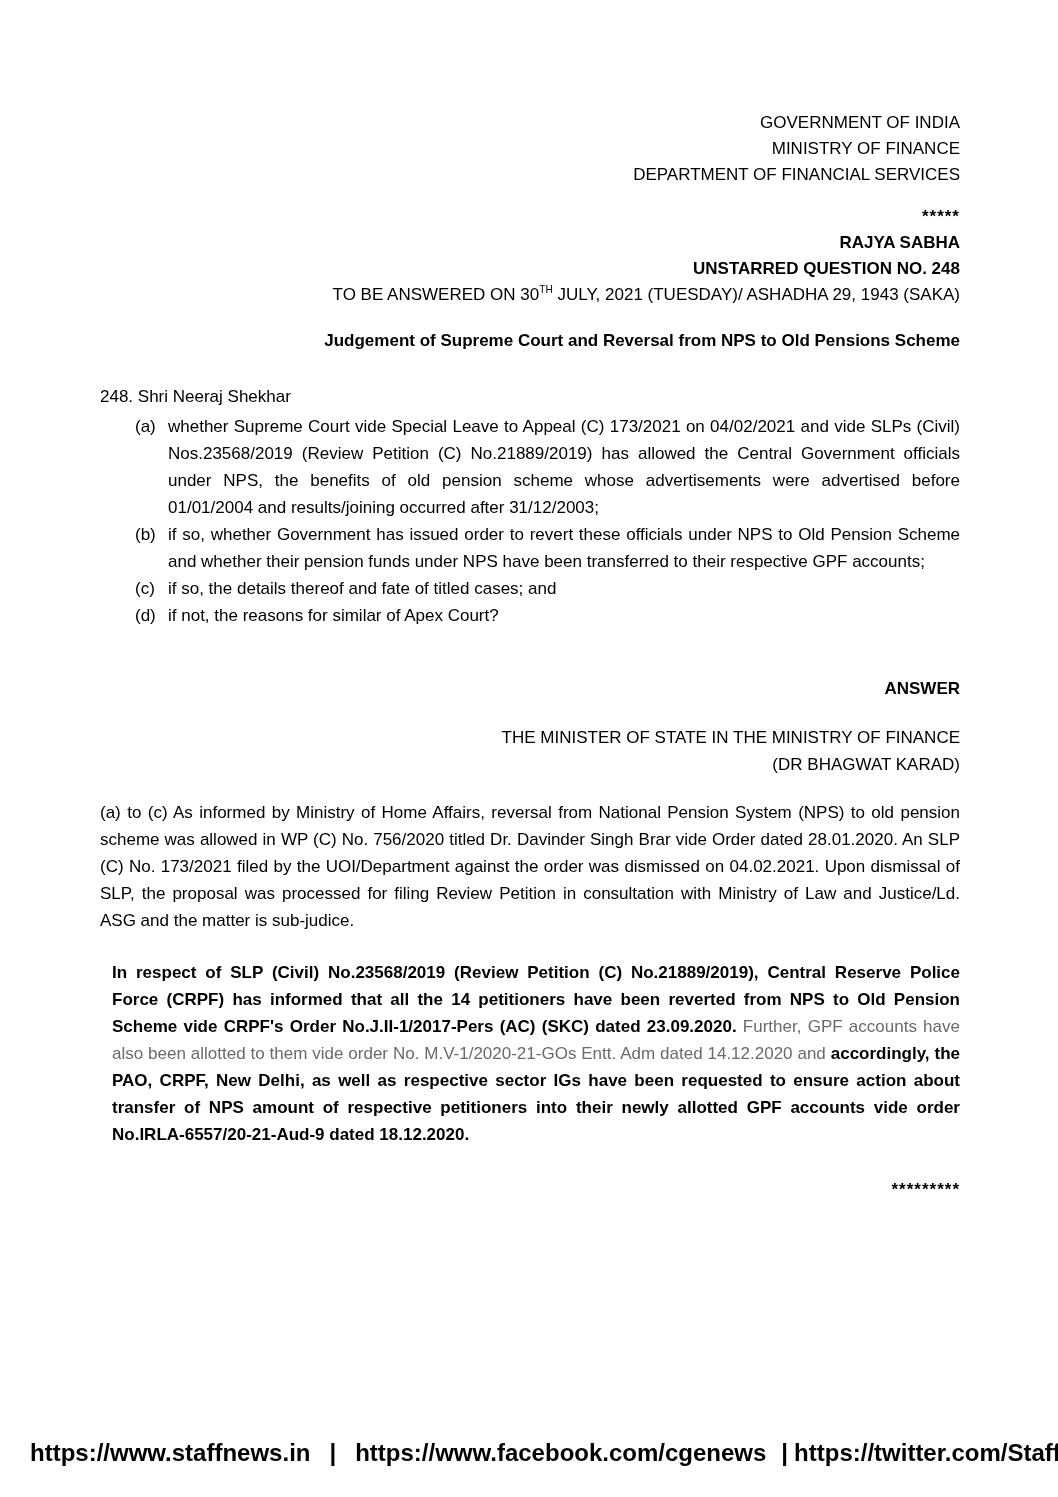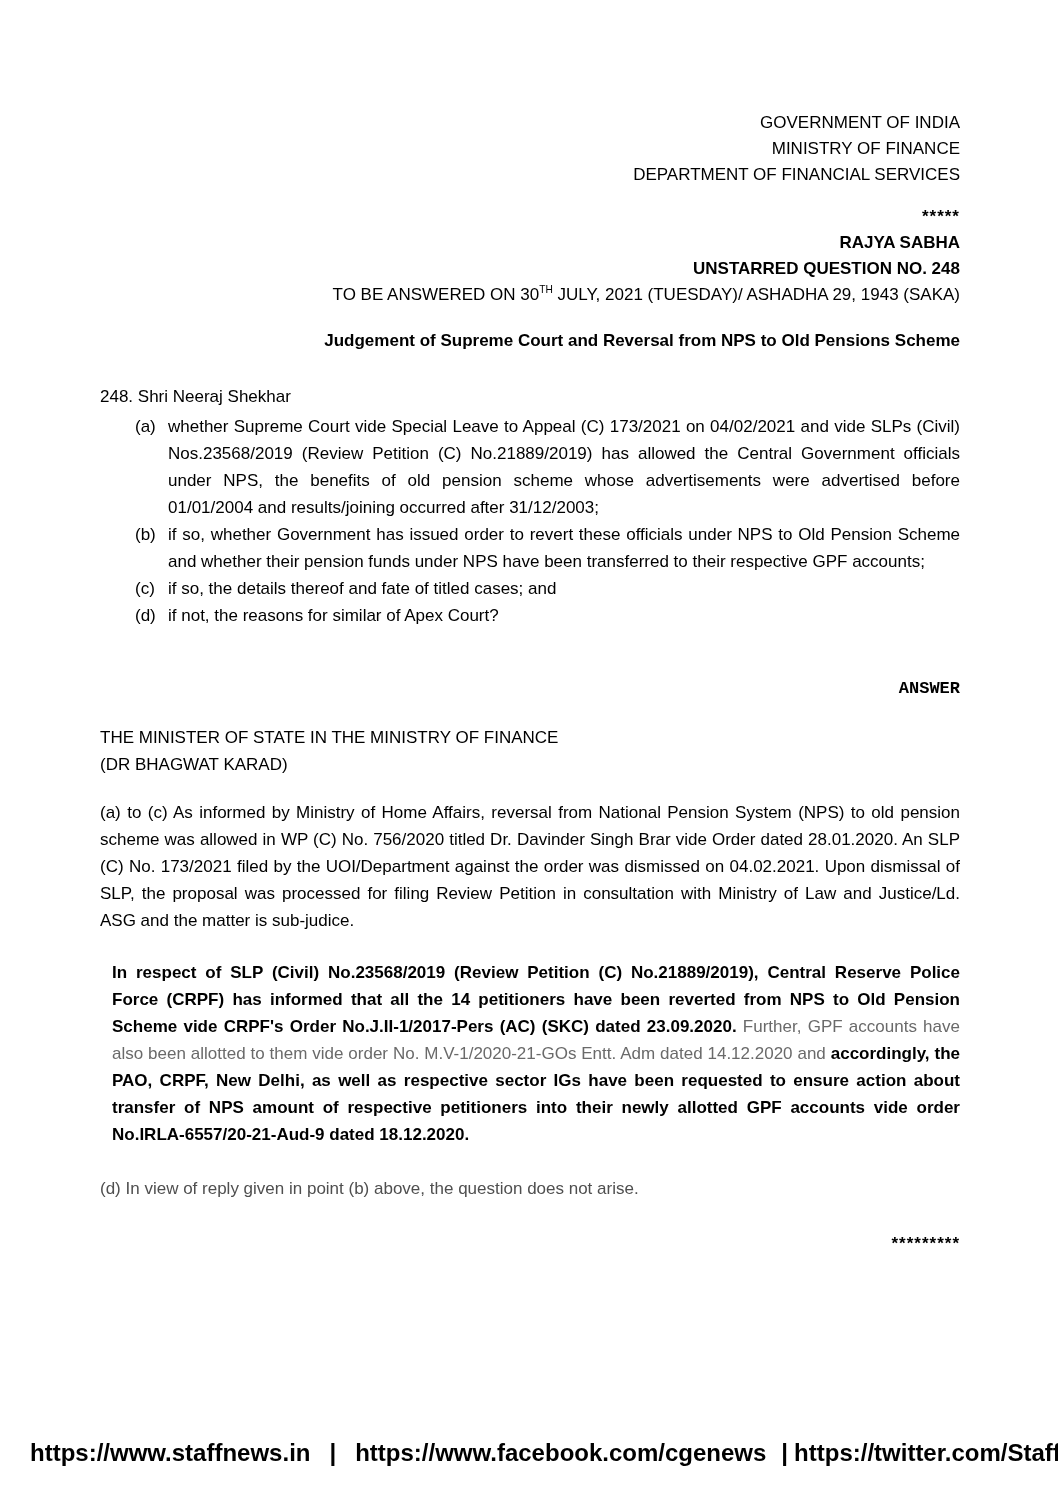--- a/index.html
+++ b/index.html
@@ -51,23 +51,22 @@
     flex: none;
     width: 33px;
   }
   .q-text {
     flex: 1;
     text-align: justify;
   }
   .answer-heading {
     margin-top: 46px;
     font-weight: 700;
-    font-family: Liberation Mono, monospace;
   }
-  .minister-block { margin-top: 22px; }
+  .minister-block { margin-top: 22px; text-align: right; }
   .para {
     text-align: justify;
   }
   .p1 { margin-top: 21px; }
   .p2 { margin-top: 25px; margin-left: 12px; }
   .seg-bold { font-weight: 700; }
   .seg-muted {
     font-weight: 400;
     color: #6a6a6a;
   }
@@ -143,21 +142,20 @@
 
   <div class="body-txt minister-block">
     <div>THE MINISTER OF STATE IN THE MINISTRY OF FINANCE</div>
     <div>(DR BHAGWAT KARAD)</div>
   </div>
 
   <div class="body-txt para p1">(a) to (c) As informed by Ministry of Home Affairs, reversal from National Pension System (NPS) to old pension scheme was allowed in WP (C) No. 756/2020 titled Dr. Davinder Singh Brar vide Order dated 28.01.2020. An SLP (C) No. 173/2021 filed by the UOI/Department against the order was dismissed on 04.02.2021. Upon dismissal of SLP, the proposal was processed for filing Review Petition in consultation with Ministry of Law and Justice/Ld. ASG and the matter is sub-judice.</div>
 
   <div class="body-txt para p2"><span class="seg-bold">In respect of SLP (Civil) No.23568/2019 (Review Petition (C) No.21889/2019), Central Reserve Police Force (CRPF) has informed that all the 14 petitioners have been reverted from NPS to Old Pension Scheme vide CRPF's Order No.J.II-1/2017-Pers (AC) (SKC) dated 23.09.2020. </span><span class="seg-muted">Further, GPF accounts have also been allotted to them vide order No. M.V-1/2020-21-GOs Entt. Adm dated 14.12.2020 and </span><span class="seg-bold">accordingly, the PAO, CRPF, New Delhi, as well as respective sector IGs have been requested to ensure action about transfer of NPS amount of respective petitioners into their newly allotted GPF accounts vide order No.IRLA-6557/20-21-Aud-9 dated 18.12.2020.</span></div>
 
-  <div class="body-txt para-d">(d) In view of reply given in point (b) above, the question does not arise.</div>
 
   <div class="center body-txt closing-stars">*********</div>
 
 </div>
 
 <div class="footer">
   <span>https://www.staffnews.in</span><span class="sep1">|</span><span>https://www.facebook.com/cgenews</span><span class="sep2">|</span><span>https://twitter.com/Staffnews_in</span>
 </div>
 
 </body></html>

